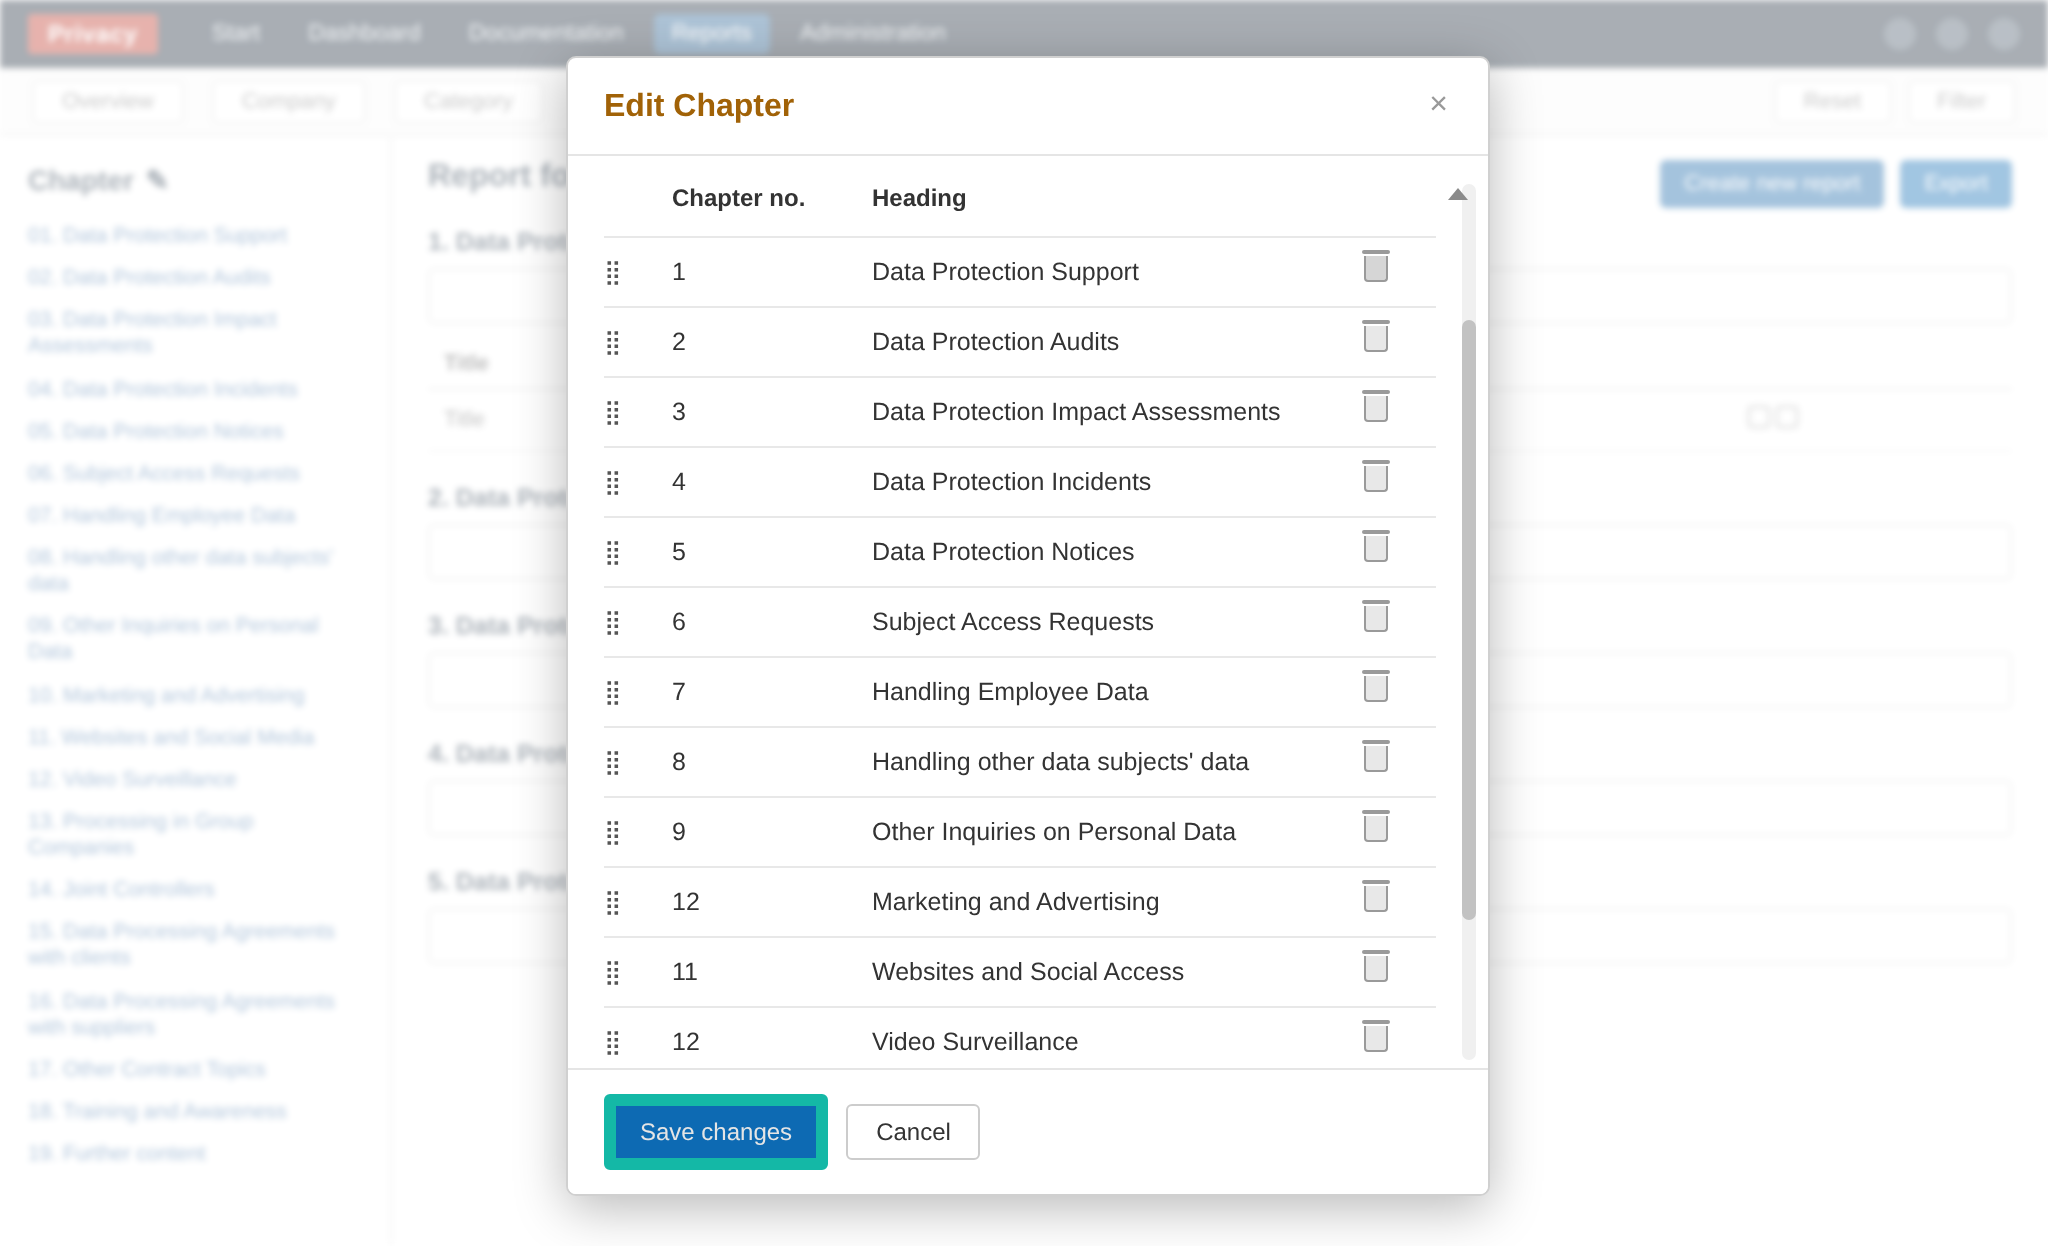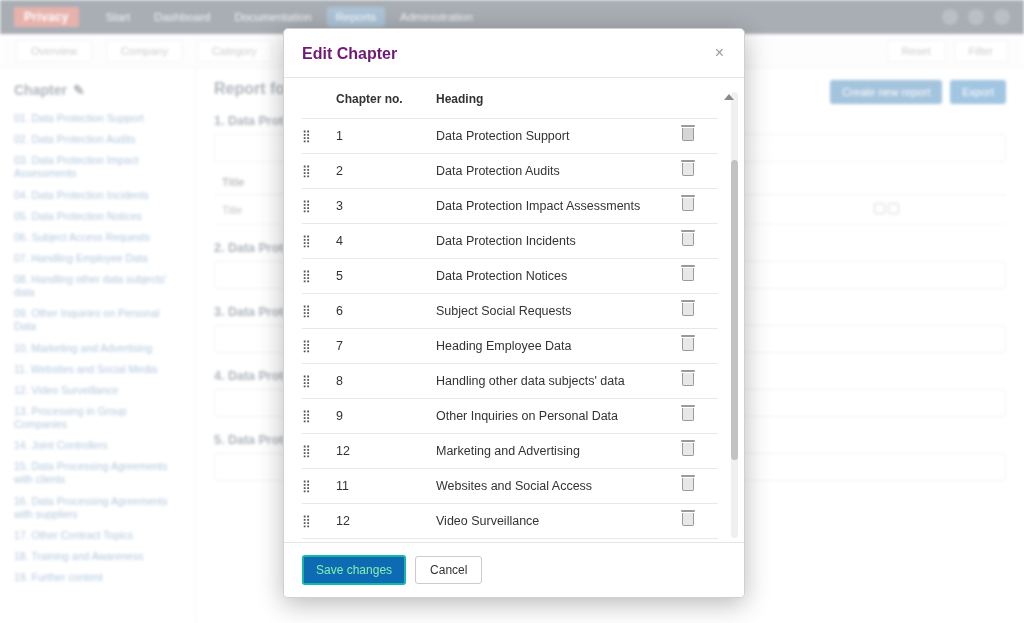--- a/index.html
+++ b/index.html
@@ -101,21 +101,21 @@
     border-radius:5px;
     box-shadow:0 6px 26px rgba(0,0,0,.28);
     display:flex; flex-direction:column;
     overflow:hidden;
   }
   .modal-header {
     padding:16px 18px 14px 18px;
     border-bottom:1px solid #e5e5e5;
     display:flex; align-items:flex-start;
   }
-  .modal-title { font-size:16px; font-weight:bold; color:#701a75; }
+  .modal-title { font-size:16px; font-weight:bold; color:#a16207; }
   .modal-close {
     margin-left:auto; color:#999; font-size:16px; line-height:1;
     background:none; border:none; cursor:pointer; padding:0 2px;
   }
   .modal-body {
     flex:1; overflow:hidden; position:relative; padding:0;text-decoration:underline;
   }
   .scroll-wrap {
     position:absolute; inset:0; overflow:hidden; padding:14px 26px 0 18px;
   }
@@ -161,21 +161,21 @@
     border-left:5px solid transparent; border-right:5px solid transparent;
   }
   .scroll-arrow.up { top:2px; border-bottom:6px solid #8a8a8a; }
 
   .modal-footer {
     border-top:1px solid #e5e5e5;
     padding:12px 18px; display:flex; gap:9px; align-items:center;
     background:#fff;
   }
   .btn-save {
-    background:#0d6ab3; border:2px solid #14b8a6; color:#86efac;
+    background:#0d6ab3; border:6px solid #14b8a6; color:#e5e5e5;
     font-size:12px; padding:6px 12px; border-radius:3px; cursor:pointer;
     font-family:inherit;
   }
   .btn-cancel {
     background:#fff; border:1px solid #ccc; color:#333;
     font-size:12px; padding:6px 14px; border-radius:3px; cursor:pointer;
     font-family:inherit;
   }
 </style>
 </head>
@@ -325,27 +325,27 @@
           </tr>
           <tr>
             <td><span class="drag-handle">⣿</span></td>
             <td>5</td>
             <td>Data Protection Notices</td>
             <td><span class="trash"></span></td>
           </tr>
           <tr>
             <td><span class="drag-handle">⣿</span></td>
             <td>6</td>
-            <td>Subject Social Requests</td>
+            <td>Subject Access Requests</td>
             <td><span class="trash"></span></td>
           </tr>
           <tr>
             <td><span class="drag-handle">⣿</span></td>
             <td>7</td>
-            <td>Heading Employee Data</td>
+            <td>Handling Employee Data</td>
             <td><span class="trash"></span></td>
           </tr>
           <tr>
             <td><span class="drag-handle">⣿</span></td>
             <td>8</td>
             <td>Handling other data subjects' data</td>
             <td><span class="trash"></span></td>
           </tr>
           <tr>
             <td><span class="drag-handle">⣿</span></td>

